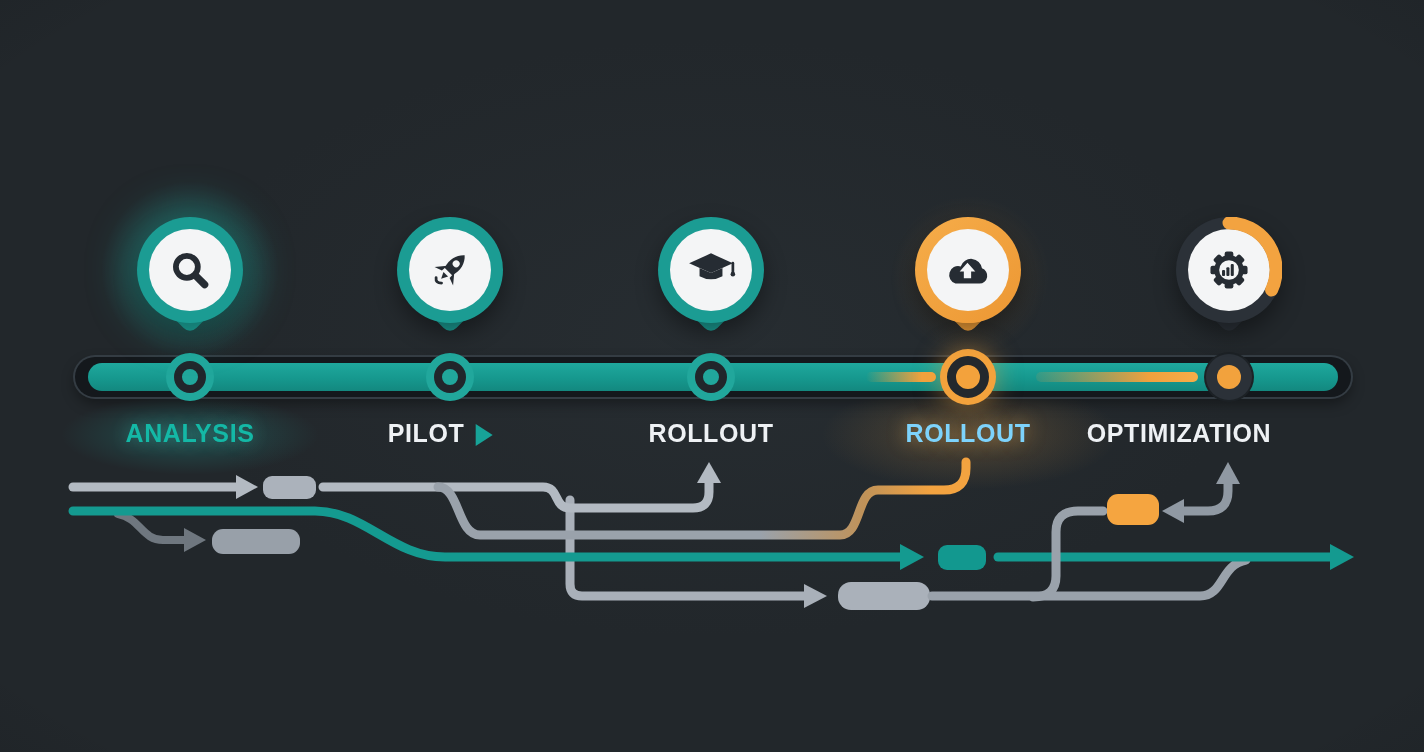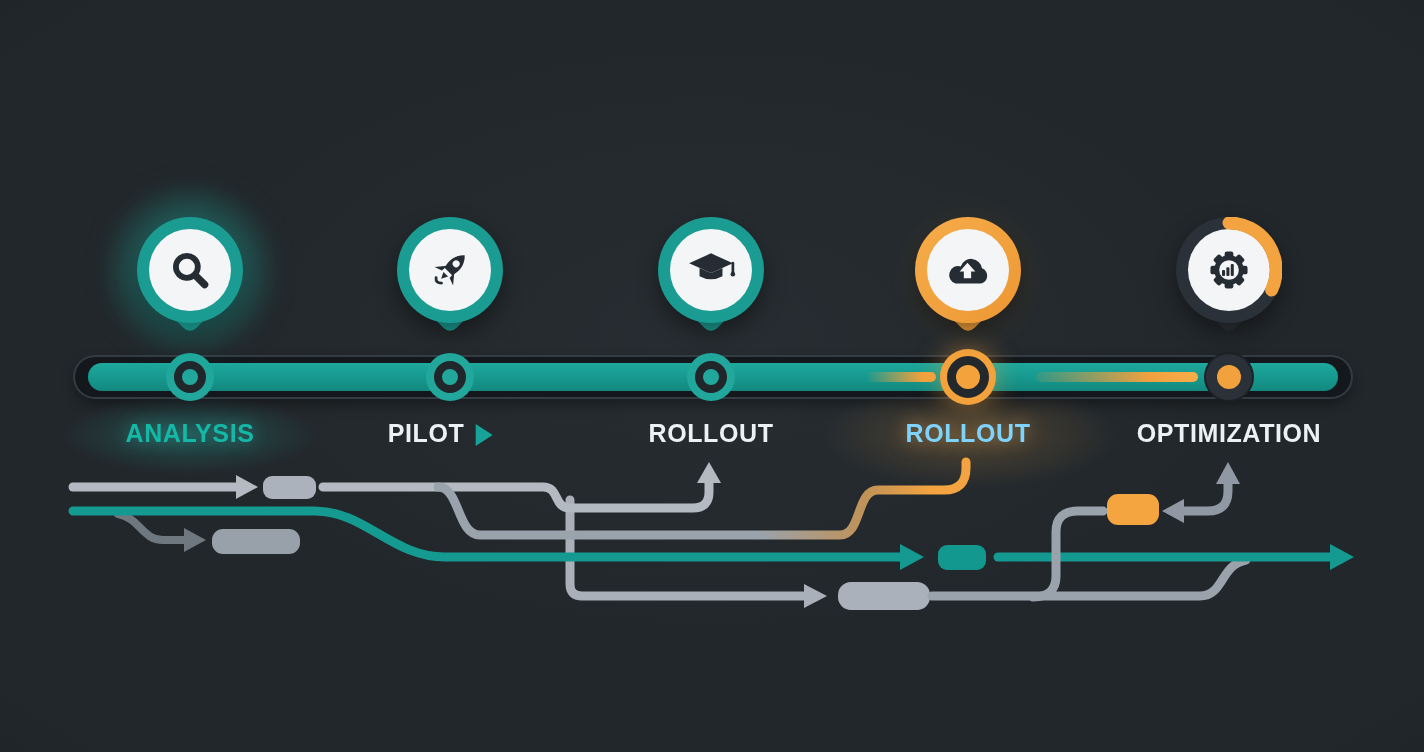--- a/index.html
+++ b/index.html
@@ -244,15 +244,15 @@
 <div class="stage-label" style="left:440px">
   <span>PILOT</span>
   <span class="play-tri"></span>
 </div>
 <div class="stage-label" style="left:711px">
   <span>ROLLOUT</span>
 </div>
 <div class="stage-label glow-warm" style="left:968px">
   <span>ROLLOUT</span>
 </div>
-<div class="stage-label" style="left:1229px">
+<div class="stage-label" style="left:1179px">
   <span>OPTIMIZATION</span>
 </div>
 
 </body></html>

